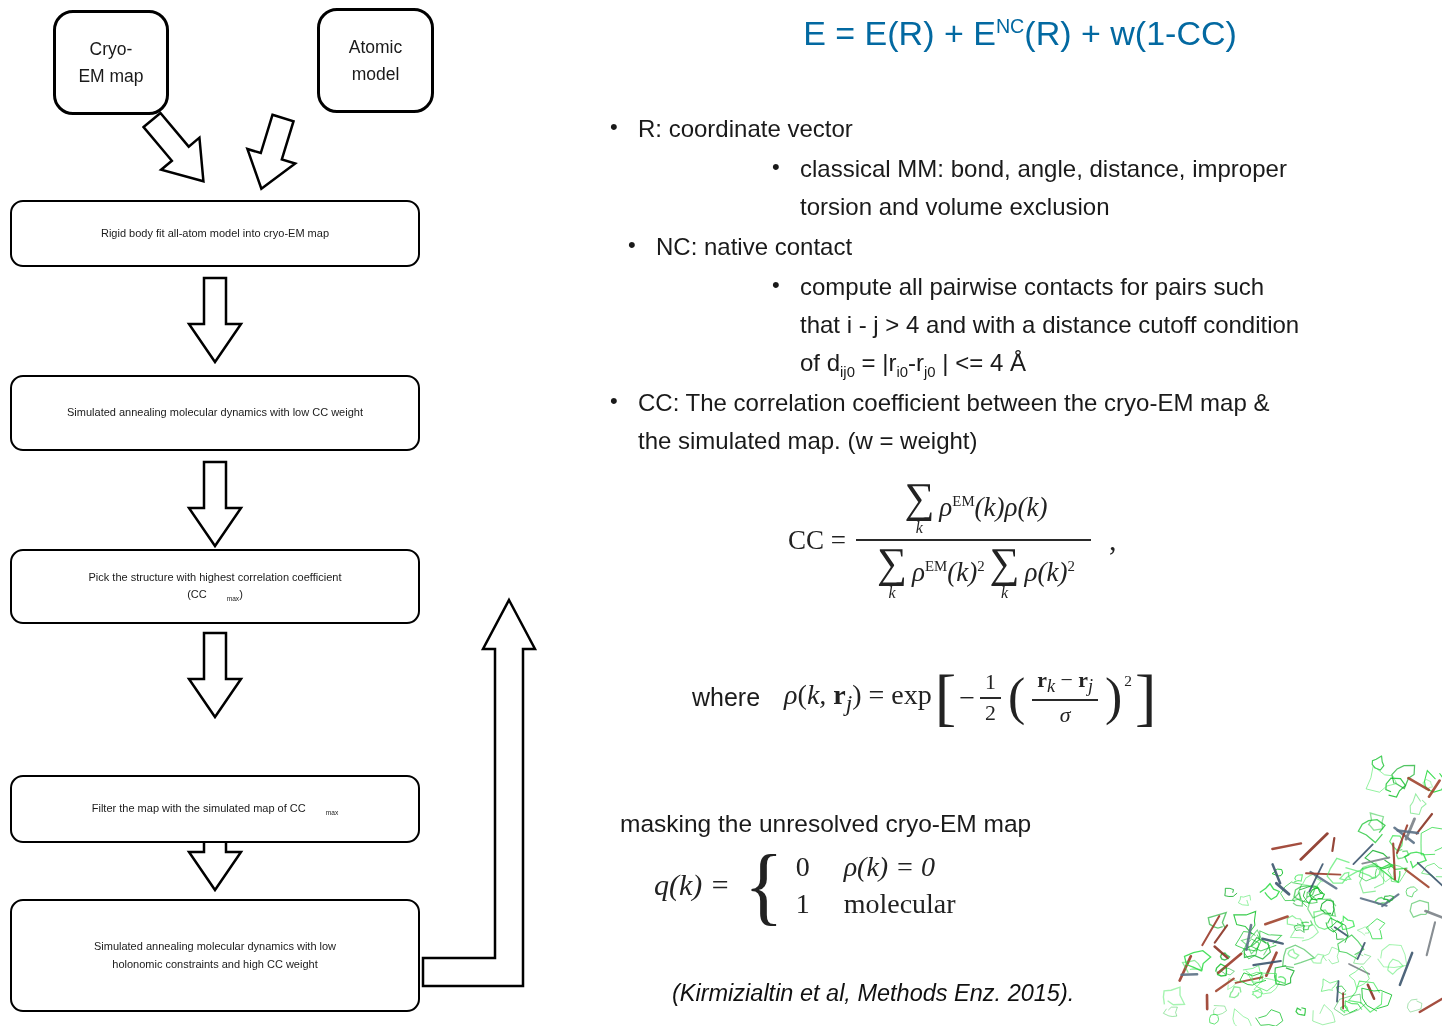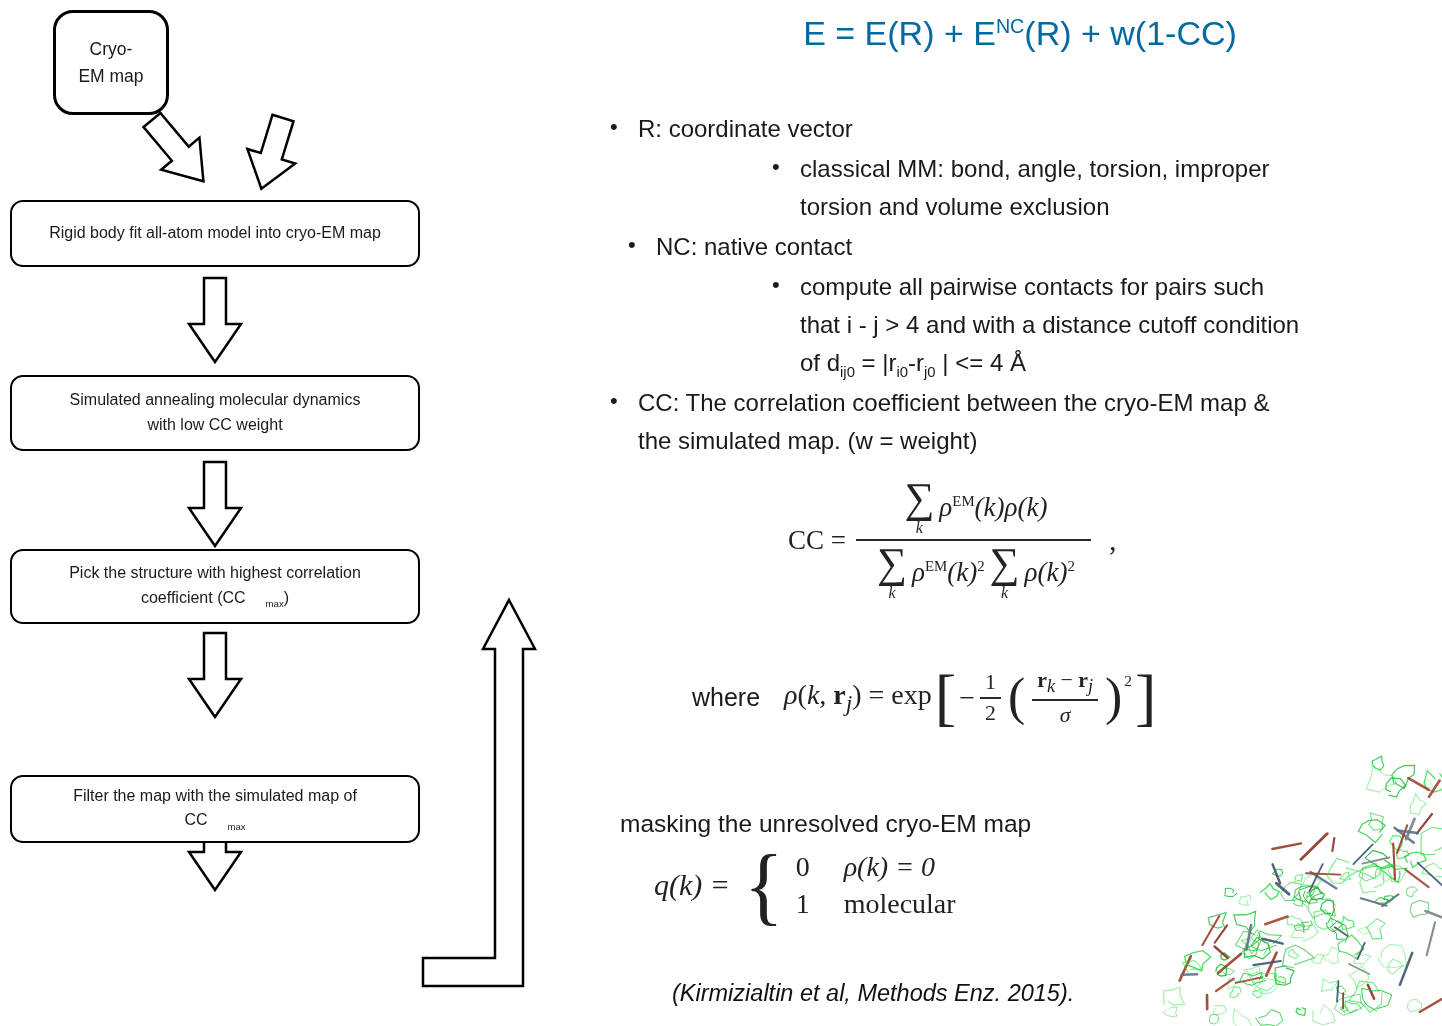--- a/index.html
+++ b/index.html
@@ -7,21 +7,21 @@
   .slide { position:relative; width:1442px; height:1026px; background:#fff; overflow:hidden; }
 
   
   .flow-arrows { position:absolute; left:0; top:0; pointer-events:none; }
   .harrow { fill:#fff; stroke:#000; stroke-width:2.5; stroke-linejoin:miter; }
   .io-box { position:absolute; border:3px solid #000; border-radius:20px; background:#fff;
             display:flex; flex-direction:column; align-items:center; justify-content:center;
             text-align:center; font-size:17.5px; line-height:1.5;margin-left:28px; }
   .step-box { position:absolute; border:2.5px solid #000; border-radius:13px; background:#fff;
               display:flex; align-items:center; justify-content:center; text-align:center;
-              font-size:16px; line-height:1.55; }
+              font-size:11px; line-height:1.55; }
   .step-box sub { font-size:60%;padding-left:20px; }
 
   
   .title-eq { position:absolute; left:690px; top:14px; width:660px; text-align:center;
               font-size:34px; color:#0369a1; }
   .title-eq sup { font-size:58%; }
   .bullet { position:absolute; font-size:24px; line-height:1.58; color:#1a1a1a; }
   .bullet::before { content:"\2022"; position:absolute; left:-28px; top:0px; font-size:22px; }
   .bullet sub { font-size:62%; }
 
@@ -77,44 +77,51 @@
     <polygon class="harrow" points="204,462 226,462 226,508 241,508 215,546 189,508 204,508"></polygon>
     <polygon class="harrow" points="204,633 226,633 226,679 241,679 215,717 189,679 204,679"></polygon>
     <polygon class="harrow" points="204,806 226,806 226,852 241,852 215,890 189,852 204,852"></polygon>
     <polygon class="harrow" points="509,600 535,649 523,649 523,986 423,986 423,958 495,958 495,649 483,649"></polygon>
   </svg>
 
   <div class="io-box" style="left:25px; top:10px; width:116px; height:105px;">
     <div>Cryo-</div>
     <div>EM map</div>
   </div>
+  <div class="io-box" style="left:289px; top:8px; width:117px; height:105px;">
+    <div>Atomic</div>
+    <div>model</div>
+  </div>
 
   <div class="step-box" style="left:10px; top:200px; width:410px; height:67px;">
     <div style="max-width:355px;">Rigid body fit all-atom model into cryo-EM map</div>
   </div>
 
   <div class="step-box" style="left:10px; top:375px; width:410px; height:76px;">
     <div style="max-width:300px;">Simulated annealing molecular dynamics with low CC weight</div>
   </div>
 
   <div class="step-box" style="left:10px; top:549px; width:410px; height:75px;">
     <div style="max-width:300px;"><span>Pick the structure with highest correlation coefficient (CC</span><sub>max</sub><span>)</span></div>
   </div>
 
   <div class="step-box" style="left:10px; top:729px; width:410px; height:68px;margin-top:46px;">
     <div style="max-width:335px;"><span>Filter the map with the simulated map of CC</span><sub>max</sub><span></span></div>
   </div>
 
+  <div class="step-box" style="left:10px; top:899px; width:410px; height:113px;">
+    <div style="max-width:290px;">Simulated annealing molecular dynamics with low holonomic constraints and high CC weight</div>
+  </div>
 
   <div class="title-eq"><span>E = E(R) + E</span><sup>NC</sup><span>(R) + w(1-CC)</span></div>
 
   <div class="bullet" style="left:638px; top:110px;">R: coordinate vector</div>
 
   <div class="bullet" style="left:800px; top:150px; width:620px;">
-    <div>classical MM: bond, angle, torsion, improper</div>
+    <div>classical MM: bond, angle, distance, improper</div>
     <div>torsion and volume exclusion</div>
   </div>
 
   <div class="bullet" style="left:638px; top:228px;margin-left:18px;">NC: native contact</div>
 
   <div class="bullet" style="left:800px; top:268px; width:660px;">
     <div>compute all pairwise contacts for pairs such</div>
     <div>that i - j &gt; 4 and with a distance cutoff condition</div>
     <div><span>of d</span><sub>ij0</sub><span> = |r</span><sub>i0</sub><span>-r</span><sub>j0</sub><span> | &lt;= 4 Å</span></div>
   </div>

